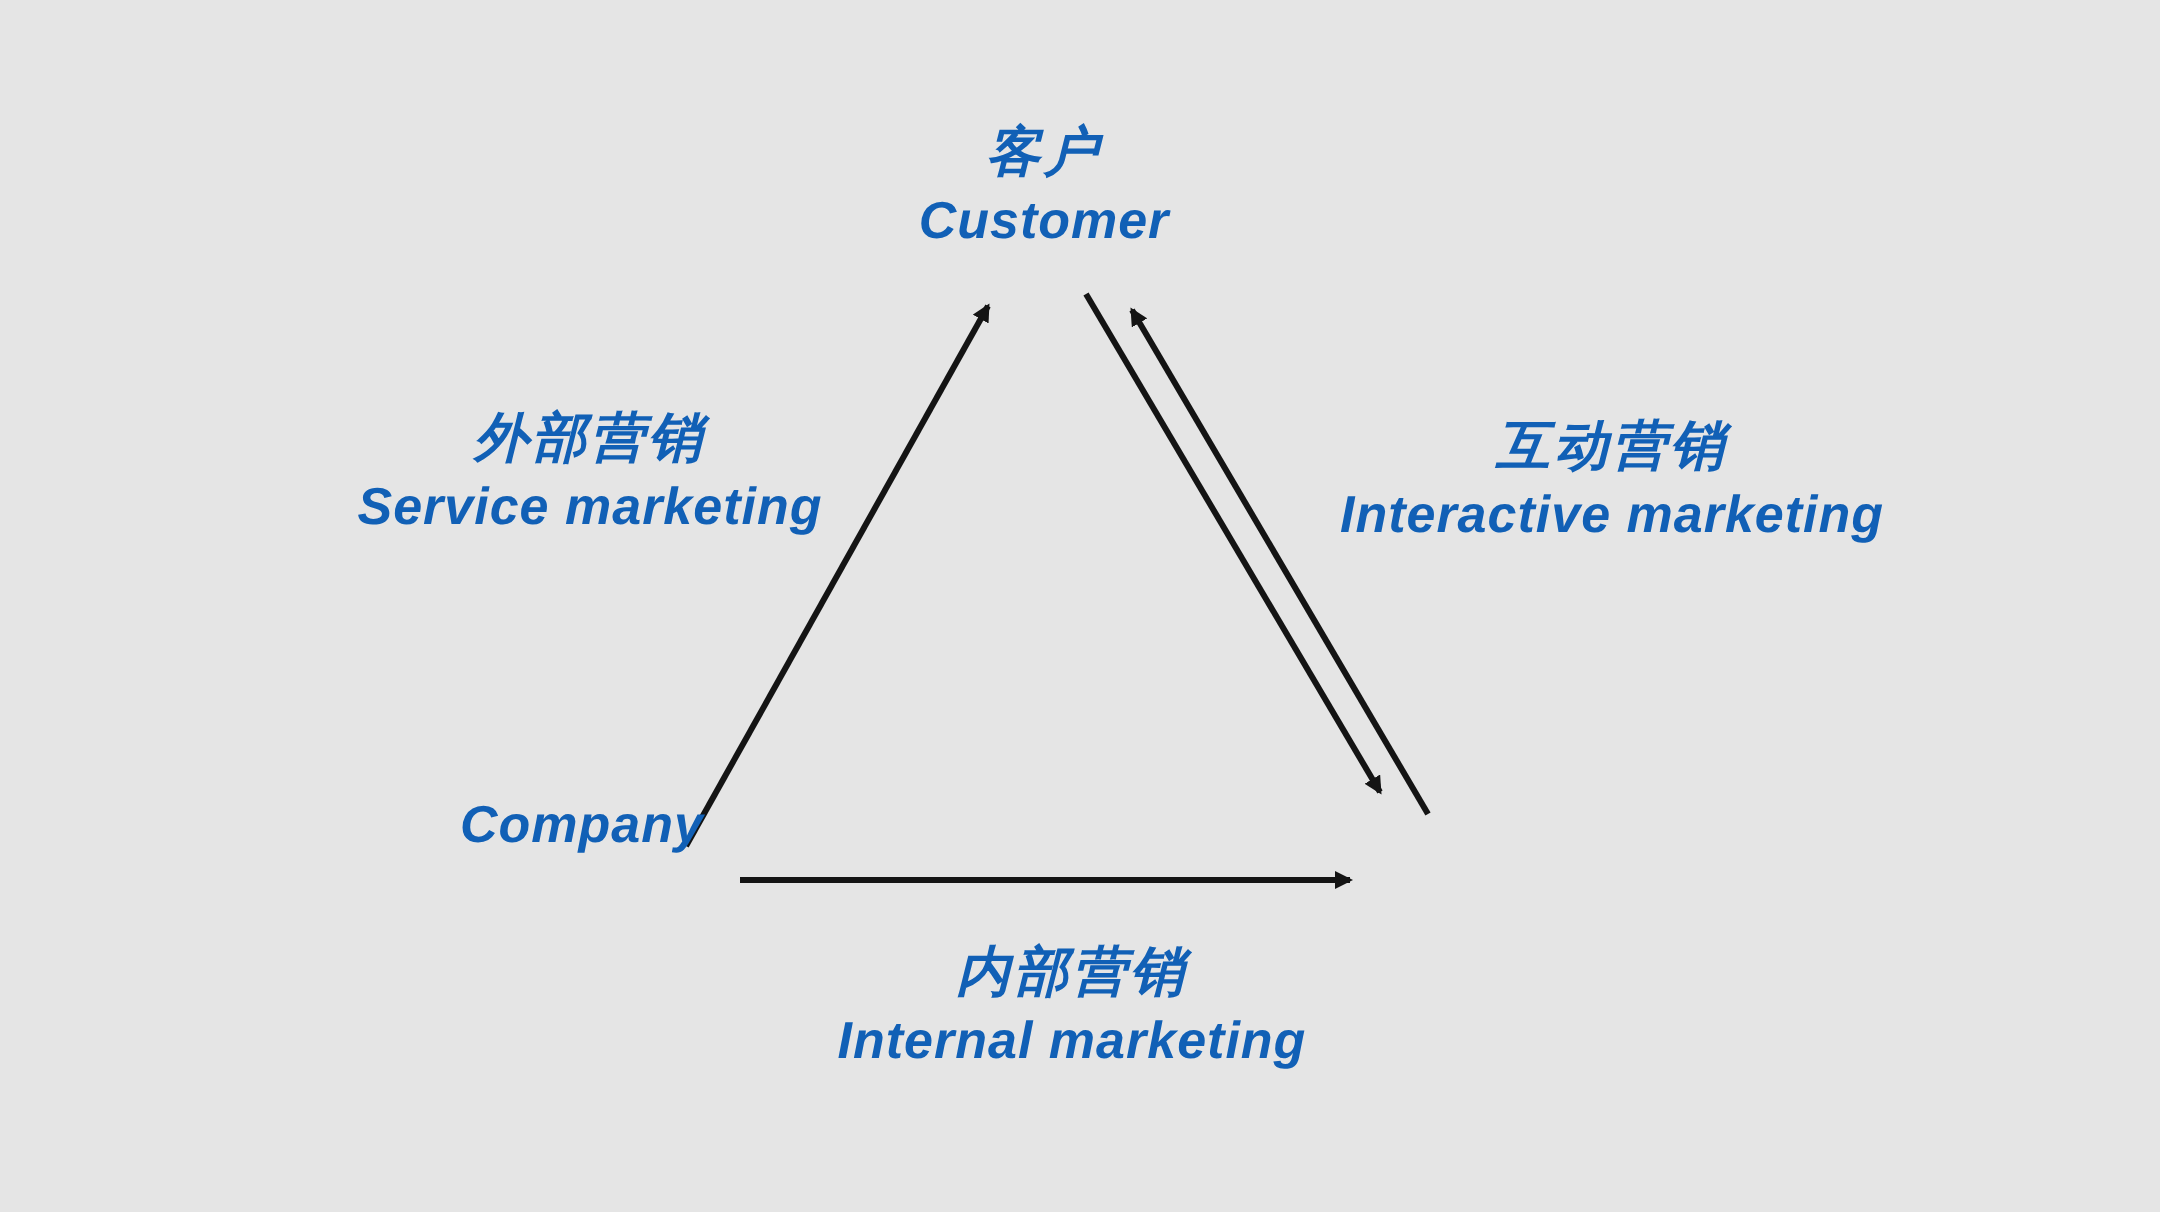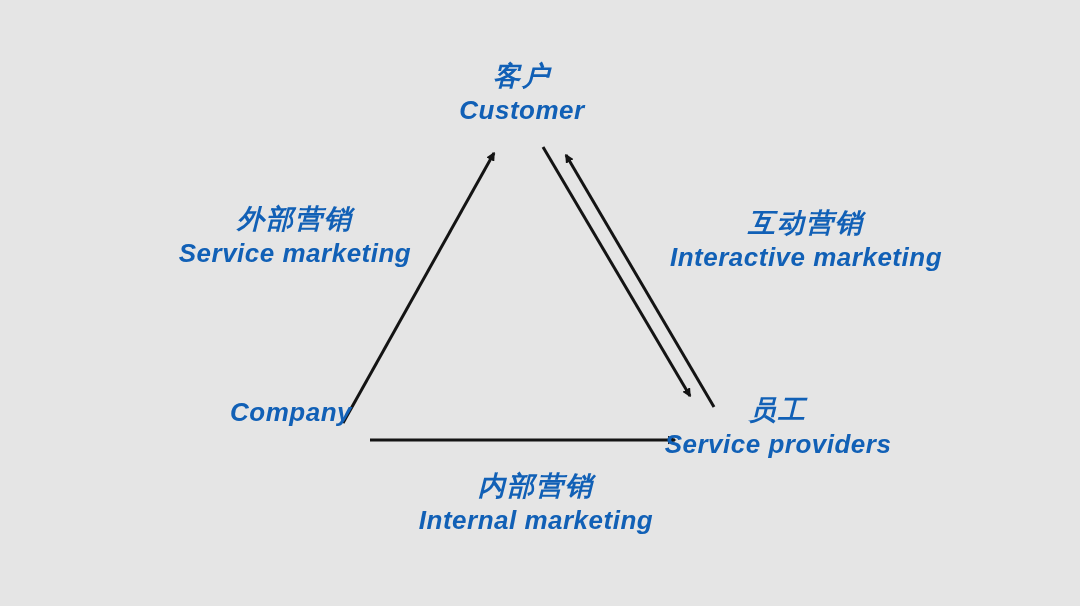--- a/index.html
+++ b/index.html
@@ -70,24 +70,20 @@
 
   <div class="label-block pos-customer">
     <div class="zh">客户</div>
     <div class="en">Customer</div>
   </div>
 
   <div class="label-block pos-company">
     <div class="en">Company</div>
   </div>
 
-  <div class="label-block pos-service">
-    <div class="zh">员工</div>
-    <div class="en">Service providers</div>
-  </div>
 
   <div class="label-block pos-external">
     <div class="zh">外部营销</div>
     <div class="en">Service marketing</div>
   </div>
 
   <div class="label-block pos-internal">
     <div class="zh">内部营销</div>
     <div class="en">Internal marketing</div>
   </div>

